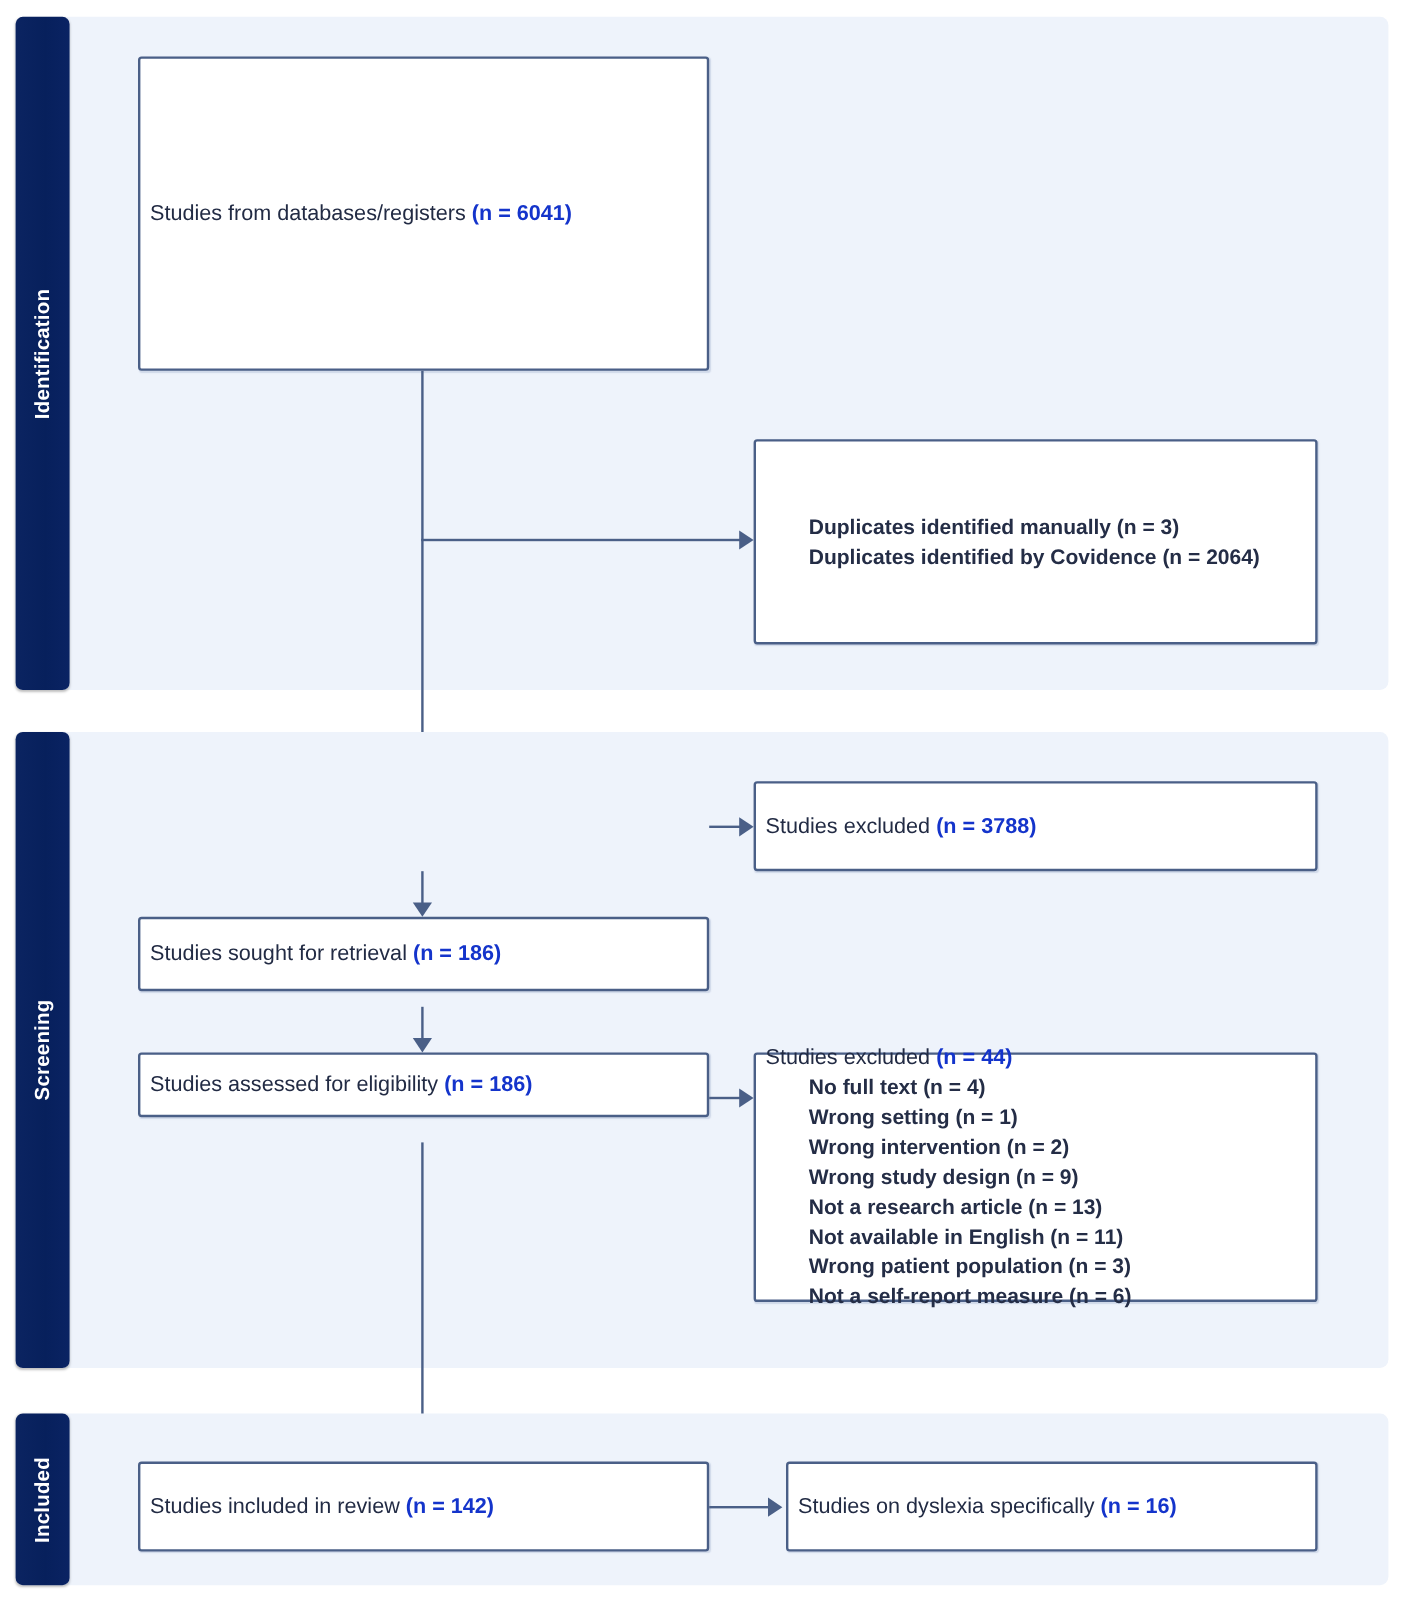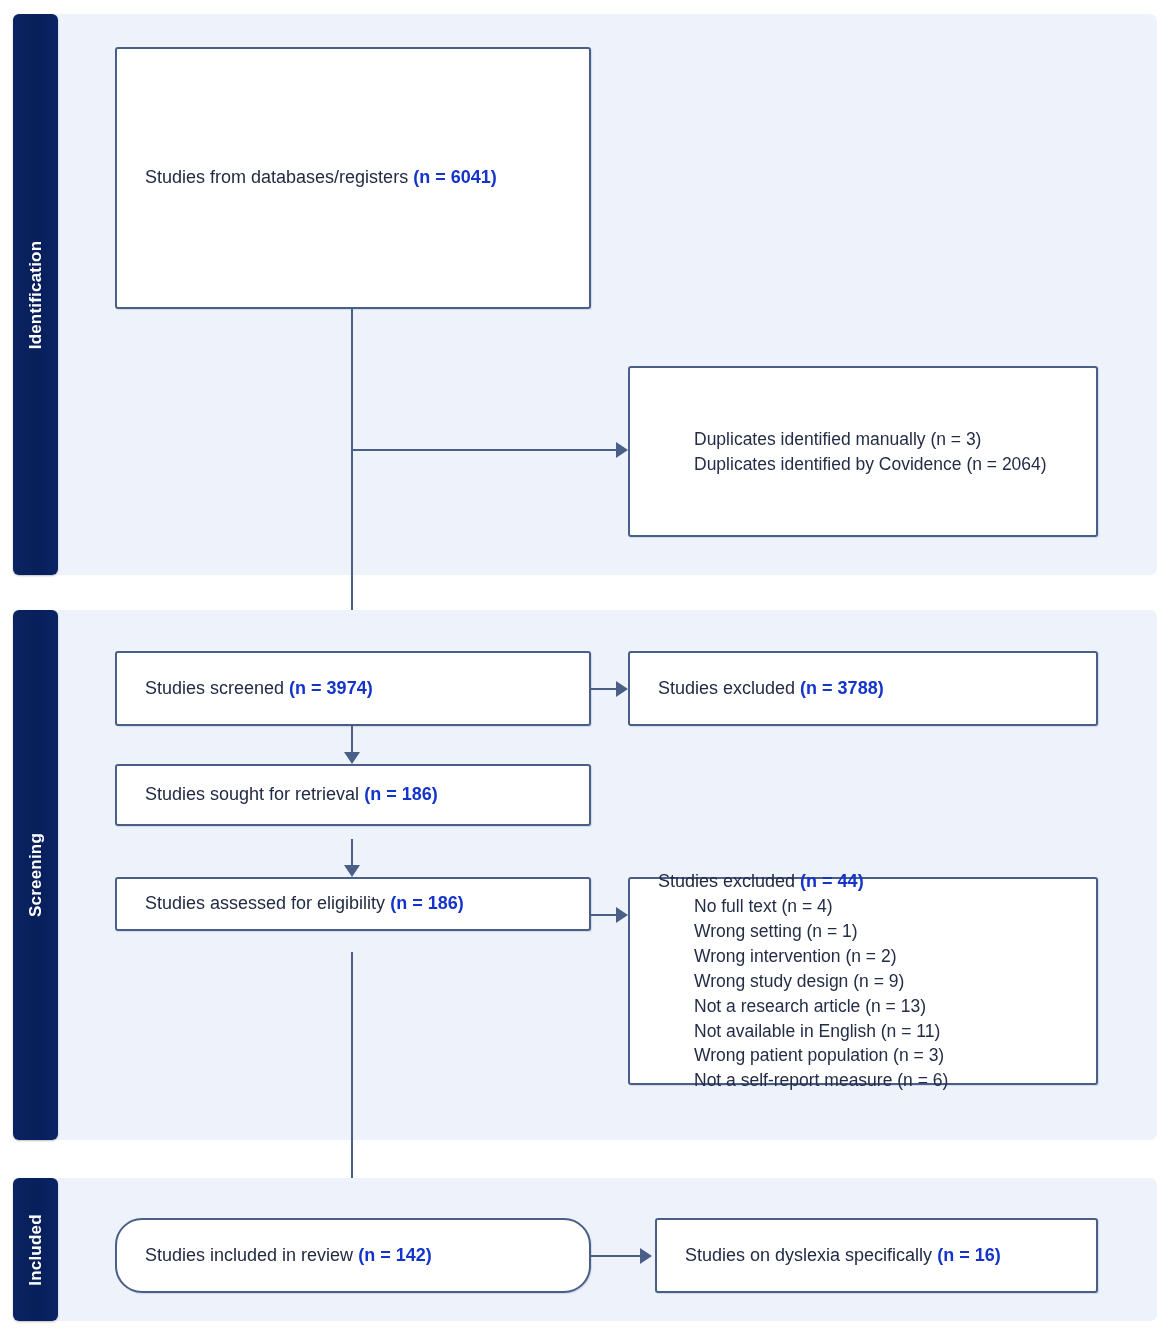--- a/index.html
+++ b/index.html
@@ -47,27 +47,28 @@
     background: #ffffff;
     border: 2px solid #4a5f87;
     border-radius: 3px;
     box-sizing: border-box;
     display: flex;
     flex-direction: column;
     justify-content: center;
     box-shadow: 1px 1px 1px rgba(120,140,180,0.25);
   }
   .flow-box .box-body {
-    padding: 0 28px;
+    padding: 0 8px;
   }
   .box-line {
     font-size: 18px;
     color: #222b44;
     line-height: 1.42;
     white-space: nowrap;
+    font-weight: bold;
   }
   .box-line.main {
     font-weight: normal;
   }
   .box-line .count {
     color: #1434cb;
     font-weight: bold;
   }
   .box-line.sub {
     padding-left: 36px;
@@ -132,28 +133,20 @@
   <div class="vline" style="left:351px; top:309px; height:339px;"></div>
   <div class="hline" style="left:351px; top:449px; width:266px;"></div>
   <div class="arrow-right" style="left:616px; top:442px;"></div>
   <div class="arrow-down" style="left:344px; top:639px;"></div>
 
   <div class="stage-band" style="left:13px; top:610px; width:1144px; height:530px;"></div>
   <div class="stage-bar" style="left:13px; top:610px; width:45px; height:530px;">
     <span class="stage-bar-label">Screening</span>
   </div>
 
-  <div class="flow-box" style="left:115px; top:651px; width:476px; height:75px;">
-    <div class="box-body">
-      <div class="box-line main">
-        <span>Studies screened</span>
-         <span class="count">(n = 3974)</span>
-      </div>
-    </div>
-  </div>
 
   <div class="flow-box" style="left:628px; top:651px; width:470px; height:75px;">
     <div class="box-body">
       <div class="box-line main">
         <span>Studies excluded</span>
          <span class="count">(n = 3788)</span>
       </div>
     </div>
   </div>
 
@@ -205,21 +198,21 @@
   <div class="arrow-right" style="left:616px; top:907px;"></div>
 
   <div class="vline" style="left:351px; top:952px; height:250px;"></div>
   <div class="arrow-down" style="left:344px; top:1200px;"></div>
 
   <div class="stage-band" style="left:13px; top:1178px; width:1144px; height:143px;"></div>
   <div class="stage-bar" style="left:13px; top:1178px; width:45px; height:143px;">
     <span class="stage-bar-label">Included</span>
   </div>
 
-  <div class="flow-box" style="left:115px; top:1218px; width:476px; height:75px;border-radius:27px;">
+  <div class="flow-box" style="left:115px; top:1218px; width:476px; height:75px;">
     <div class="box-body">
       <div class="box-line main">
         <span>Studies included in review</span>
          <span class="count">(n = 142)</span>
       </div>
     </div>
   </div>
 
   <div class="hline" style="left:591px; top:1255px; width:50px;"></div>
   <div class="arrow-right" style="left:640px; top:1248px;"></div>

